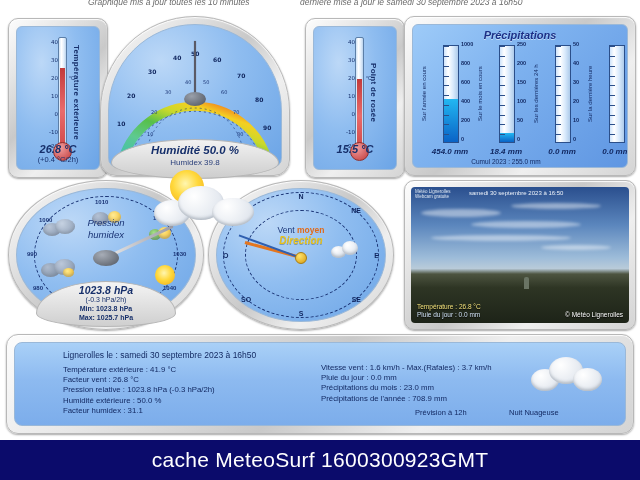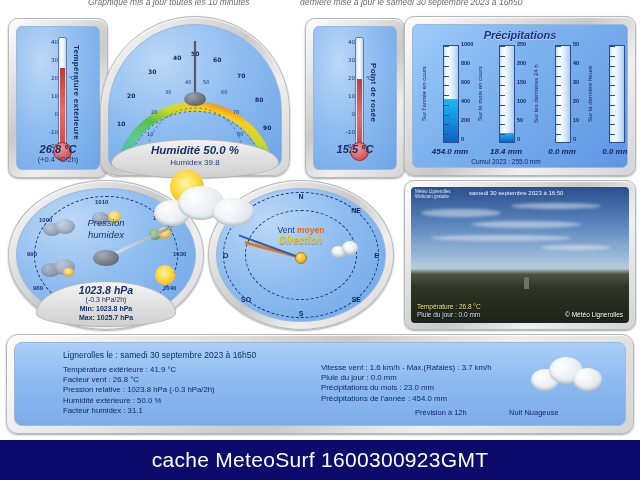--- a/index.html
+++ b/index.html
@@ -610,21 +610,21 @@
         <div>Facteur vent : 26.8 °C</div>
         <div>Pression relative : 1023.8 hPa (-0.3 hPa/2h)</div>
         <div>Humidité extérieure : 50.0 %</div>
         <div>Facteur humidex : 31.1</div>
       </div>
 
       <div class="sum-right">
         <div>Vitesse vent : 1.6 km/h - Max.(Rafales) : 3.7 km/h</div>
         <div>Pluie du jour : 0.0 mm</div>
         <div>Précipitations du mois : 23.0 mm</div>
-        <div>Précipitations de l'année : 454.0 mm</div>
+        <div>Précipitations de l'année : 708.9 mm</div>
       </div>
 
       <div class="icon-weather" style="right:22px; top:12px; width:72px; height:44px;">
         <div class="cloud" style="left:0; top:0; width:72px; height:40px;">
           <i style="left:0;  top:14px; width:28px; height:22px;"></i>
           <i style="left:18px; top:2px; width:34px; height:27px;"></i>
           <i style="left:42px; top:13px; width:29px; height:23px;"></i>
         </div>
       </div>
 

